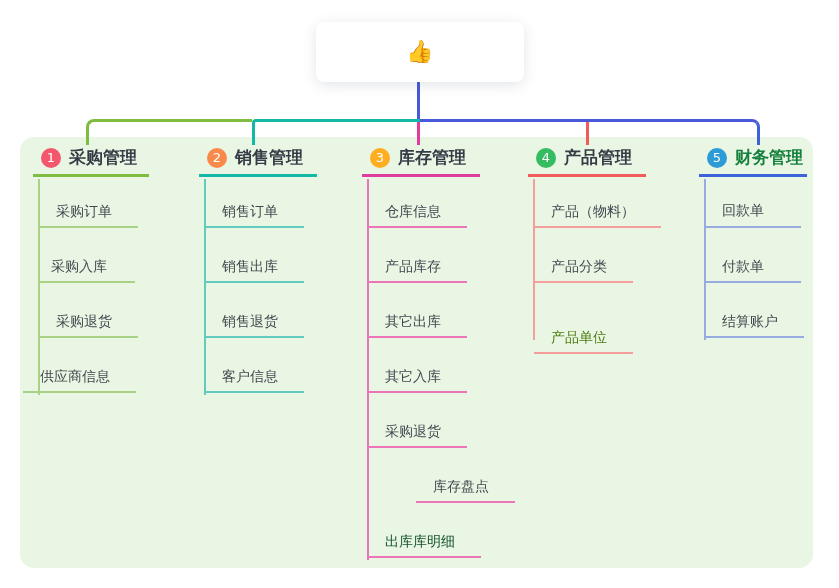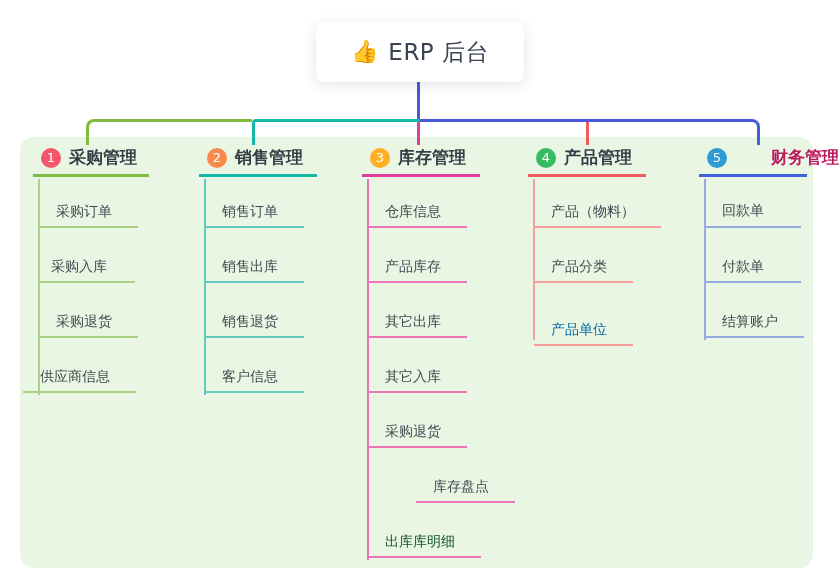--- a/index.html
+++ b/index.html
@@ -48,21 +48,20 @@
   }
 </style>
 </head>
 <body>
 
 <div class="stage">
   <div class="panel" id="panel" style="background: rgb(233, 246, 228);"></div>
 
   <div class="root-card">
     <span class="root-emoji">👍</span>
-    <span class="root-label" style="color: rgb(58, 66, 83);">ERP 后台</span>
   </div>
 
   <div id="connectors">
       <div class="cline" style="left: 417px; top: 81px; width: 3px; height: 39px; background: rgb(71, 88, 216);"></div>
       <div class="cline" style="left: 86px; top: 119px; width: 166px; height: 26px; border-left: 3px solid rgb(127, 188, 66); border-top: 3px solid rgb(127, 188, 66); border-top-left-radius: 8px;"></div>
       <div class="cline" style="left: 252px; top: 119px; width: 168px; height: 26px; border-left: 3px solid rgb(20, 184, 166); border-top: 3px solid rgb(20, 184, 166); border-top-left-radius: 4px;"></div>
       <div class="cline" style="left: 420px; top: 119px; width: 340px; height: 26px; border-top: 3px solid rgb(71, 88, 216); border-right: 3px solid rgb(62, 98, 217); border-top-right-radius: 8px;"></div>
       <div class="cline" style="left: 417px; top: 122px; width: 3px; height: 23px; background: rgb(223, 61, 157);"></div>
       <div class="cline" style="left: 586px; top: 122px; width: 3px; height: 23px; background: rgb(241, 91, 91);"></div>
     </div>
@@ -97,23 +96,23 @@
       <div class="child" style="left: 368px; top: 422px; border-bottom: 2px solid rgb(236, 116, 185); color: rgb(67, 72, 79);">采购退货</div>
       <div class="child" style="left: 368px; top: 477px; border-bottom: 2px solid rgb(236, 116, 185); color: rgb(67, 72, 79); margin-left: 48px;">库存盘点</div>
       <div class="child" style="left: 368px; top: 532px; border-bottom: 2px solid rgb(236, 116, 185); color: #14532d;">出库库明细</div>
       <div class="branch-head" style="left: 528px; top: 144px; width: 118px; border-bottom: 3px solid rgb(241, 91, 91);">
         <span class="badge" style="background: rgb(53, 187, 96);">4</span>
         <span class="branch-title" style="color: rgb(54, 60, 70);">产品管理</span>
       </div>
       <div class="vline" style="left: 533px; top: 179px; height: 161px; background: rgb(245, 158, 155);"></div>
       <div class="child" style="left: 534px; top: 202px; border-bottom: 2px solid rgb(245, 158, 155); color: rgb(67, 72, 79);">产品（物料）</div>
       <div class="child" style="left: 534px; top: 257px; border-bottom: 2px solid rgb(245, 158, 155); color: rgb(67, 72, 79);">产品分类</div>
-      <div class="child" style="left: 534px; top: 320px; border-bottom: 2px solid rgb(245, 158, 155); color: #0369a1;">产品单位</div>
+      <div class="child" style="left: 534px; top: 328px; border-bottom: 2px solid rgb(245, 158, 155); color: #4d7c0f;">产品单位</div>
       <div class="branch-head" style="left: 699px; top: 144px; width: 108px; border-bottom: 3px solid rgb(62, 98, 217);">
         <span class="badge" style="background: rgb(44, 155, 214);">5</span>
-        <span class="branch-title" style="color: #be185d; margin-left: 36px;">财务管理</span>
+        <span class="branch-title" style="color: #15803d;">财务管理</span>
       </div>
       <div class="vline" style="left: 704px; top: 179px; height: 161px; background: rgb(151, 171, 226);"></div>
       <div class="child" style="left: 705px; top: 202px; border-bottom: 2px solid rgb(151, 171, 226); color: rgb(67, 72, 79); font-family: Liberation Mono, monospace;">回款单</div>
       <div class="child" style="left: 705px; top: 257px; border-bottom: 2px solid rgb(151, 171, 226); color: rgb(67, 72, 79);">付款单</div>
       <div class="child" style="left: 705px; top: 312px; border-bottom: 2px solid rgb(151, 171, 226); color: rgb(67, 72, 79);">结算账户</div>
     </div>
 </div>
 
 </body></html>

